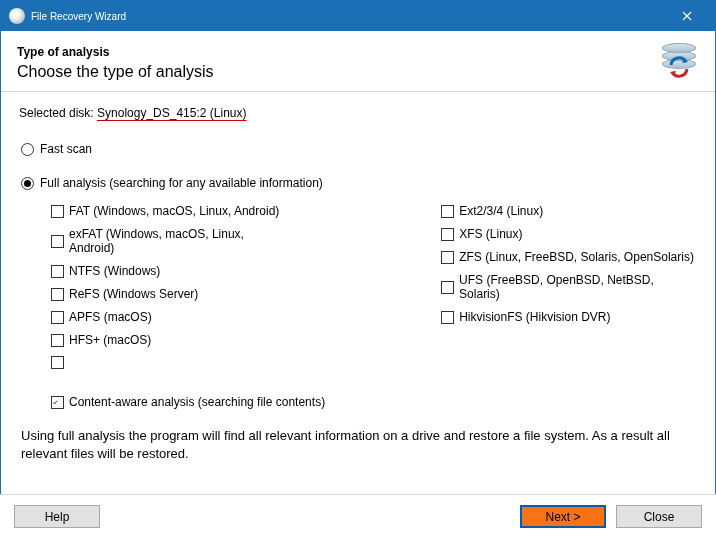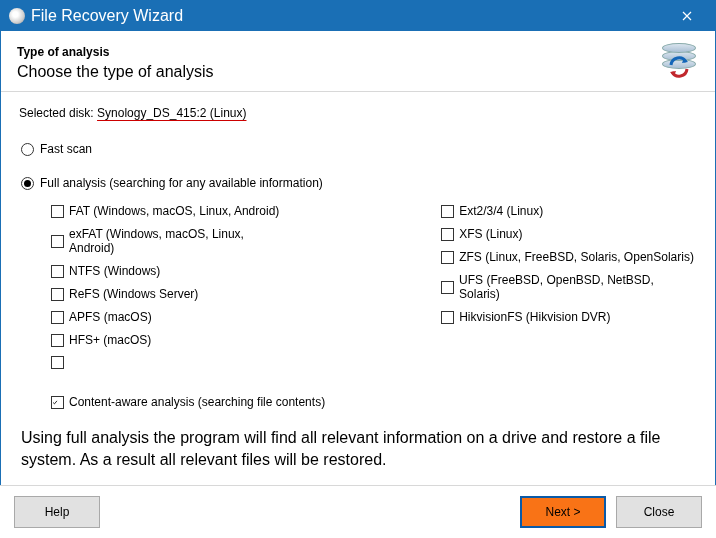--- a/index.html
+++ b/index.html
@@ -12,21 +12,21 @@
   overflow: hidden;
   border: 1px solid #1a6fb5;
 }
 .titlebar {
   background: #1a6fb5;
   color: #fff;
   height: 30px;
   display: flex;
   align-items: center;
   padding: 0 6px 0 8px;
-  font-size: 16px;
+  font-size: 10px;
 }
 .titlebar .app-icon {
   width: 16px; height: 16px;
   margin-right: 6px;
   display: inline-block;
   position: relative;
 }
 .titlebar .app-icon::before {
   content: "";
   position: absolute; inset: 0;
@@ -125,38 +125,38 @@
 }
 .underline-wrap { display: inline-block; }
 
 .content-aware {
   margin-left: 32px;
   margin-top: 26px;
   margin-bottom: 18px;
 }
 
 .desc {
-  font-size: 16px;
+  font-size: 13px;
   color: #000;
   line-height: 1.4;
   padding: 0 2px;
 }
 
 .footer {
   position: absolute;
   bottom: 0; left: 0; right: 0;
   border-top: 1px solid #d8d8d8;
   padding: 10px 14px;
   display: flex;
   align-items: center;
   background: #fff;
 }
 .btn {
   min-width: 86px;
-  height: 32px;
+  height: 23px;
   border: 1px solid #a9a9a9;
   background: #e1e1e1;
   font-size: 12px;
   font-family: inherit;
   cursor: default;
   padding: 0 10px;
 }
 .btn.primary {
   border: 2px solid #0a5aa8;
   background: #f97316;

